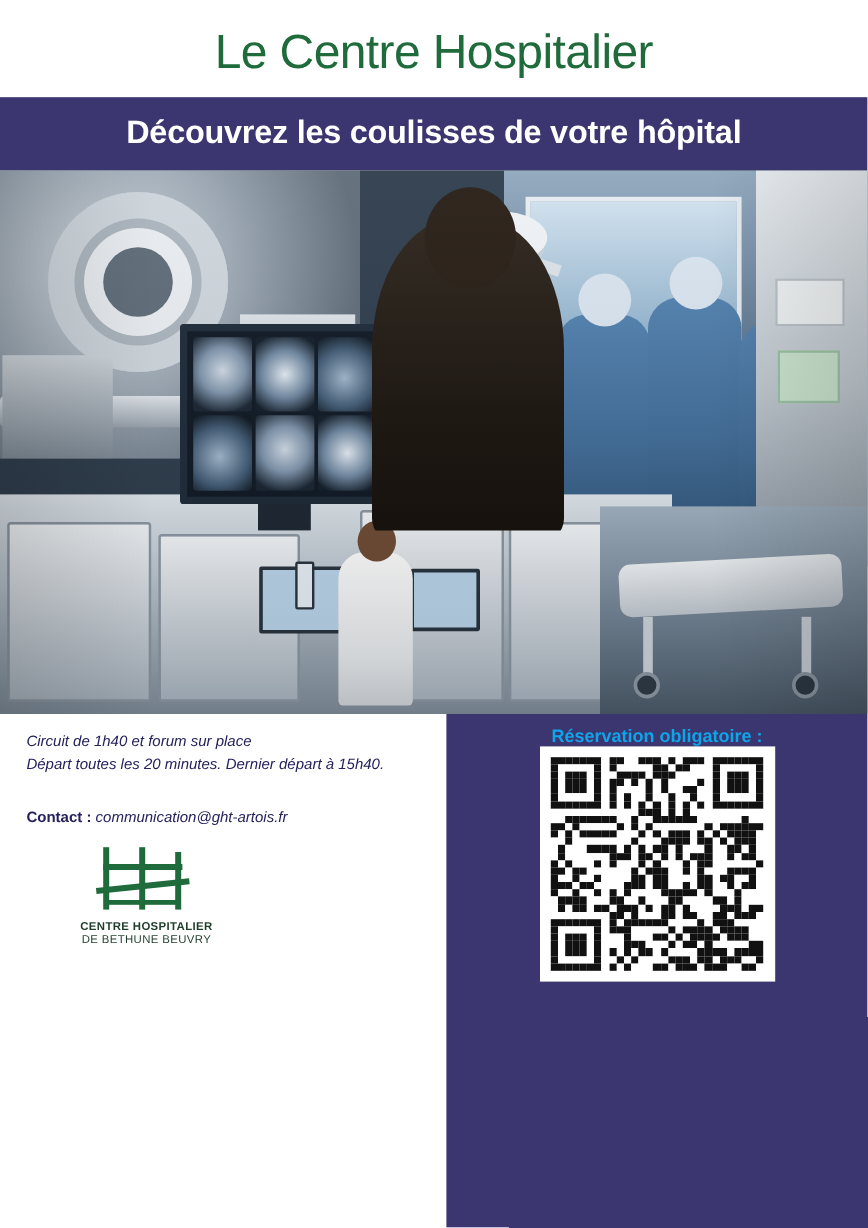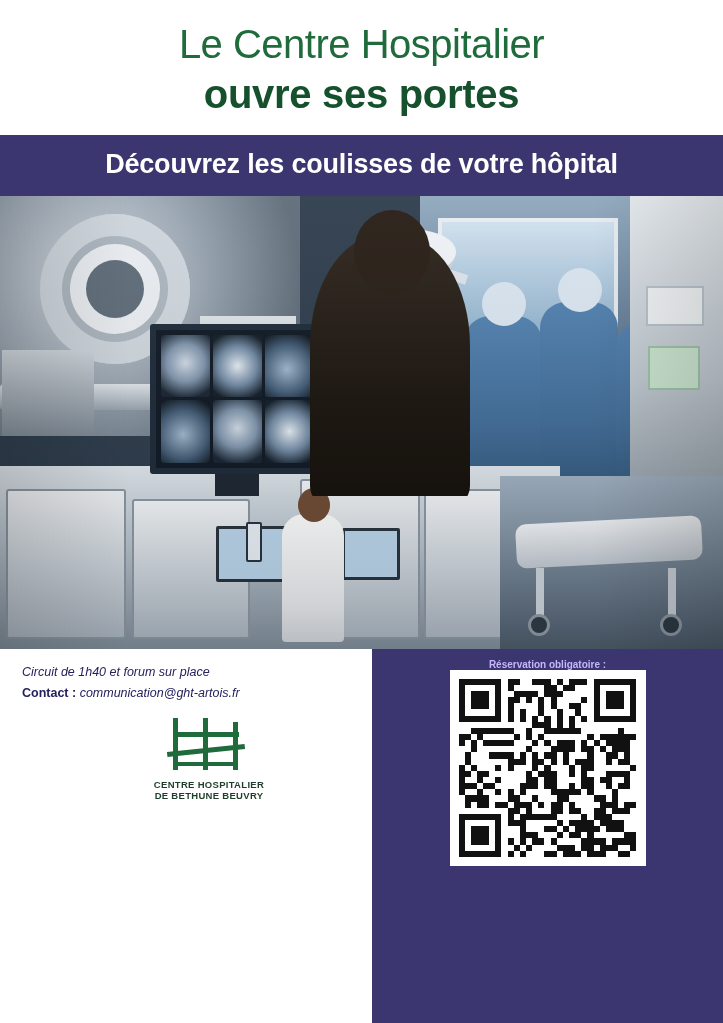--- a/index.html
+++ b/index.html
@@ -273,75 +273,74 @@
     margin-bottom: 5px;
   }
   .line-free em { font-style: italic; }
   .line-sm {
     font-size: 12.5px;
     font-style: italic;
     color: #24215c;
     line-height: 1.5;
   }
   .line-contact {
-    margin-top: 4px;
+    margin-top: 28px;
     font-size: 12.5px;
     color: #24215c;
     font-weight: bold;
   }
   .line-contact span.mail {
     font-weight: normal;
     font-style: italic;
   }
 
   .logos {
     display: flex;
     align-items: center;
     gap: 22px;
     margin-top: 18px;
     padding-left: 40px;
-    flex-direction: column;
   }
   .logo-ch { width: 120px; text-align: center; color: #1f3d2b; }
   .logo-ch .mark {
     width: 92px; height: 56px; margin: 0 auto 5px auto; position: relative;
   }
   .logo-ch .mark i {
     position: absolute; background: #1f6b3b; display: block;
   }
   .logo-ch .mark i.v1 { left: 10px; top: 0; width: 5px; height: 52px; }
   .logo-ch .mark i.v2 { left: 40px; top: 0; width: 5px; height: 52px; }
   .logo-ch .mark i.v3 { left: 70px; top: 4px; width: 5px; height: 48px; }
   .logo-ch .mark i.h1 { left: 10px; top: 14px; width: 66px; height: 5px; }
   .logo-ch .mark i.h2 { left: 4px; top: 30px; width: 78px; height: 5px; transform: rotate(-6deg); }
   .logo-ch .mark i.h3 { left: 14px; top: 44px; width: 60px; height: 4px; }
   .logo-ch .name1 { font-size: 9.5px; font-weight: bold; letter-spacing: .3px; }
-  .logo-ch .name2 { font-size: 9.5px; font-weight: bold; letter-spacing: .3px; }
+  .logo-ch .name2 { font-size: 9.5px; font-weight: normal; letter-spacing: .3px; }
 
   .logo-hp { width: 120px; text-align: center; }
   .logo-hp .grid {
     width: 88px; height: 62px; margin: 0 auto 4px auto; position: relative;
   }
   .logo-hp .grid b {
     position: absolute; display: block; border-radius: 2px;
   }
   .logo-hp .hp-t1 { font-size: 10px; font-weight: bold; color: #2b2f6b; }
   .logo-hp .hp-t2 { font-size: 13px; font-weight: bold; color: #2b2f6b; }
 
   .bottom-right {
     flex: 1;
     background: #3b3570;
     display: flex;
     flex-direction: column;
     align-items: center;
     padding-top: 10px;
   }
   .res-title {
-    color: #c4b5fd;
-    font-size: 10px;
+    color: #0ea5e9;
+    font-size: 15px;
     font-weight: bold;
     margin-bottom: 0;
   }
   .qr-frame {
     width: 196px; height: 196px;
     background: #ffffff;
     padding: 9px;
   }
   .qr {
     width: 100%; height: 100%;
@@ -352,21 +351,20 @@
   .qr div { background: #ffffff; }
   .qr div.on { background: #111111; }
 </style>
 </head>
 <body>
 
 <div class="poster">
 
   <div class="title-block">
     <div class="title-line">Le Centre Hospitalier</div>
-    <div class="title-bold">ouvre ses portes</div>
   </div>
 
   <div class="subtitle-band">
     <div class="txt">Découvrez les coulisses de votre hôpital</div>
   </div>
 
   <div class="photo">
     <div class="pane pane-mri">
       <div class="mri-ring"></div>
       <div class="mri-table"></div>
@@ -426,20 +424,21 @@
     </div>
 
     <div class="photo-blend"></div>
   </div>
 
 
   <div class="bottom">
 
     <div class="bottom-left">
       <div class="line-sm">Circuit de 1h40 et forum sur place</div>
+      <div class="line-sm">Départ toutes les 20 minutes. Dernier départ à 15h40.</div>
       <div class="line-contact">
         <span>Contact : </span><span class="mail">communication@ght-artois.fr</span>
       </div>
 
       <div class="logos">
         <div class="logo-ch">
           <div class="mark">
             <i class="v1"></i>
               <i class="v2"></i>
               <i class="v3"></i>

